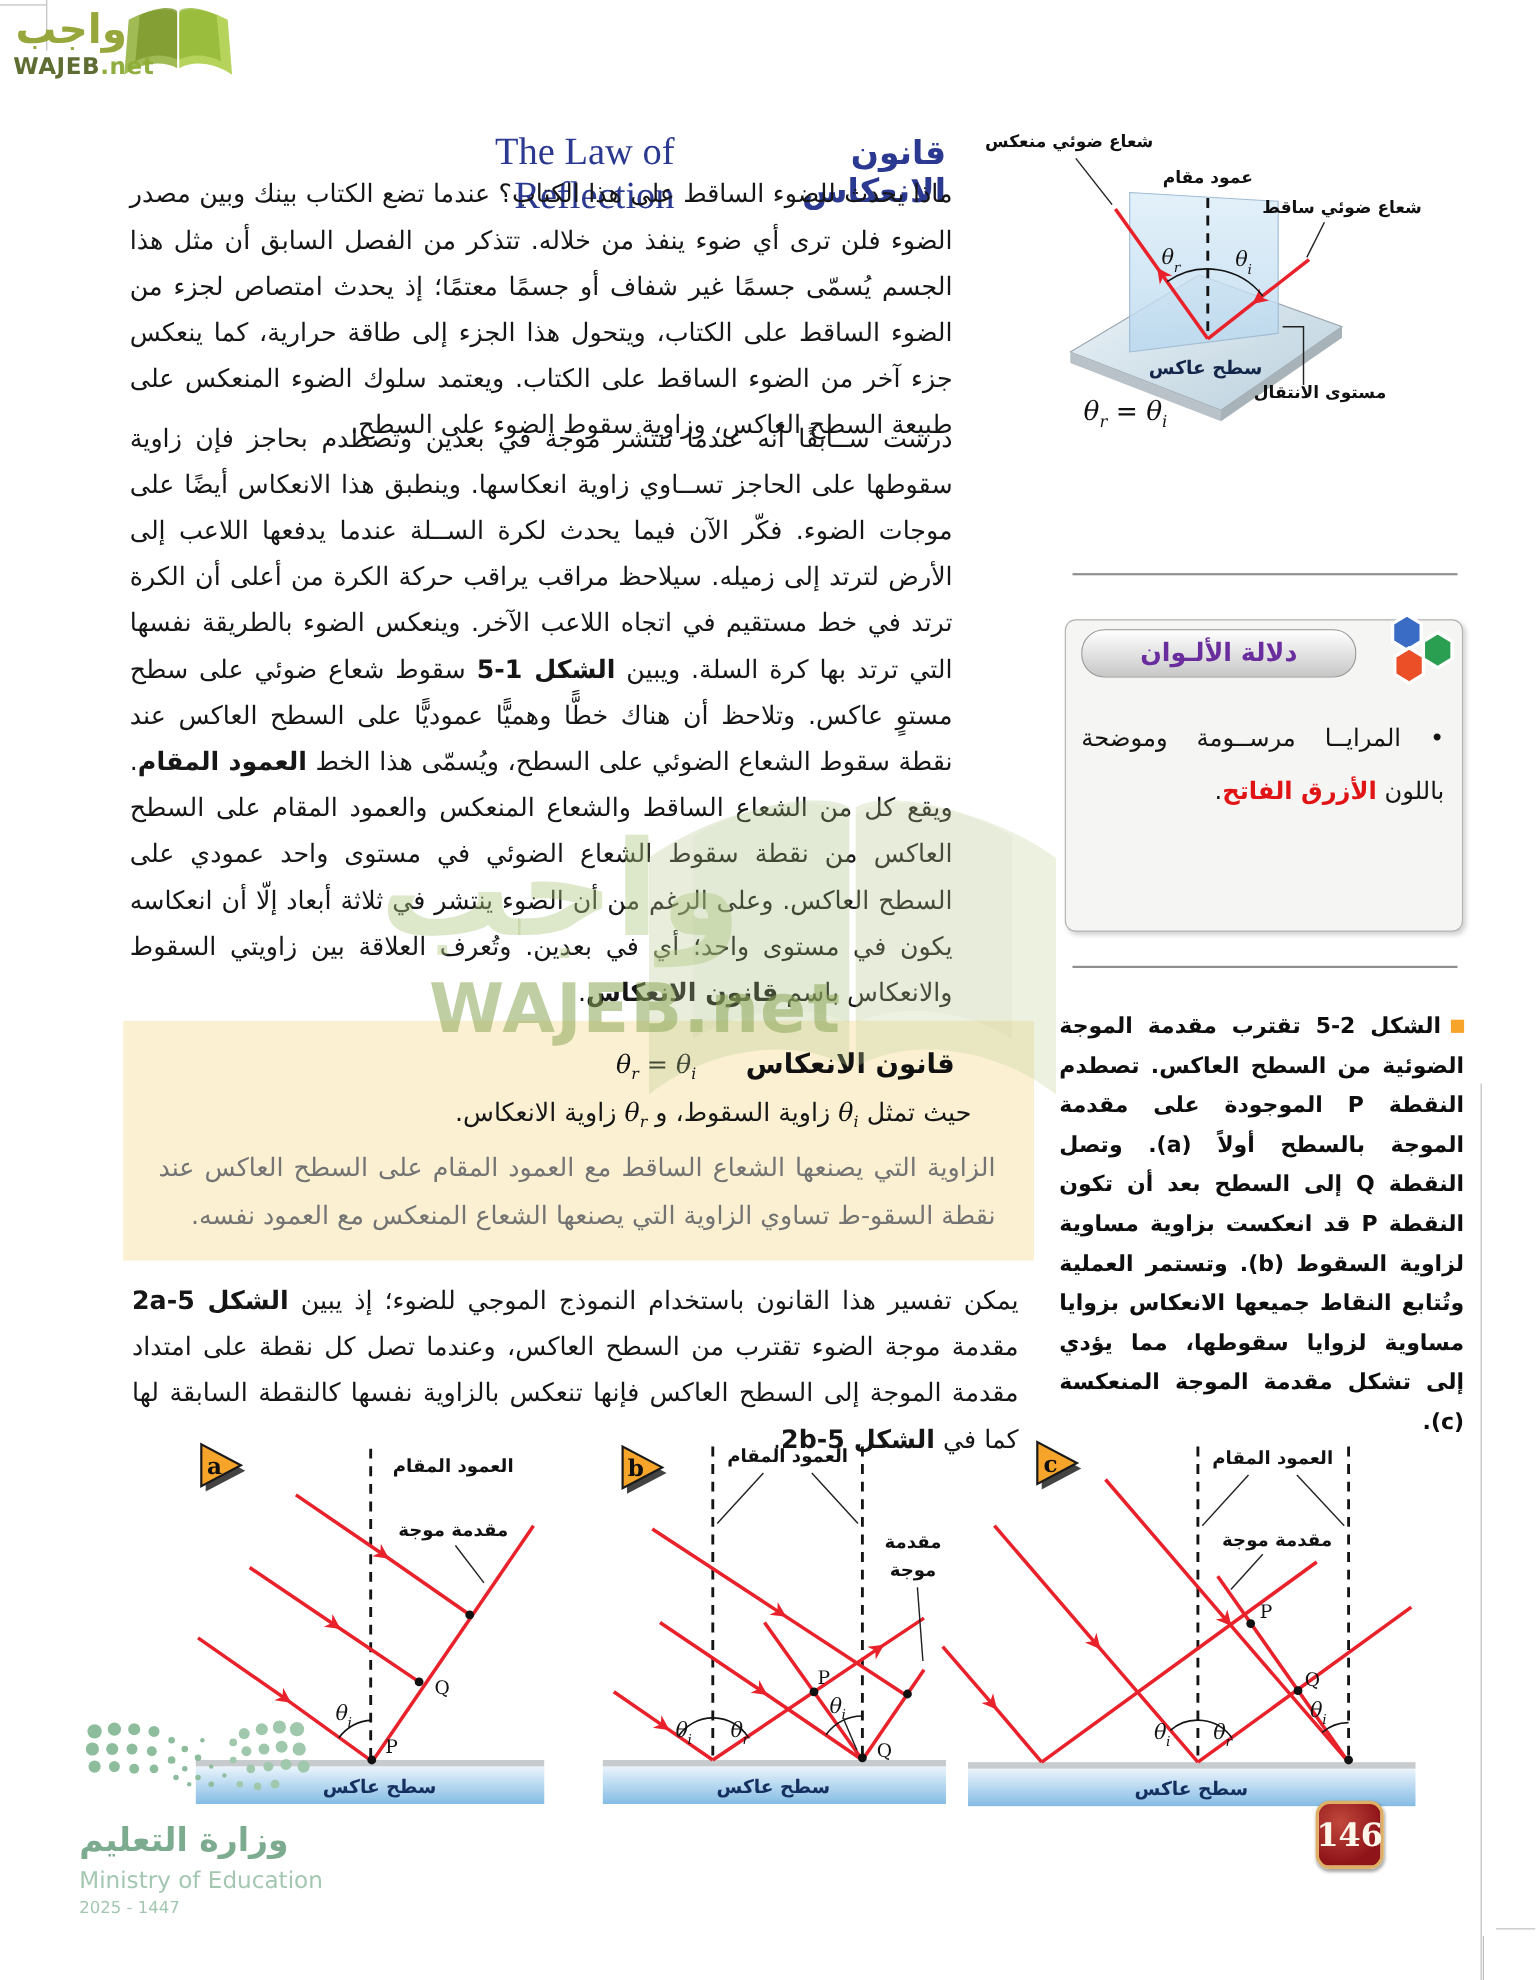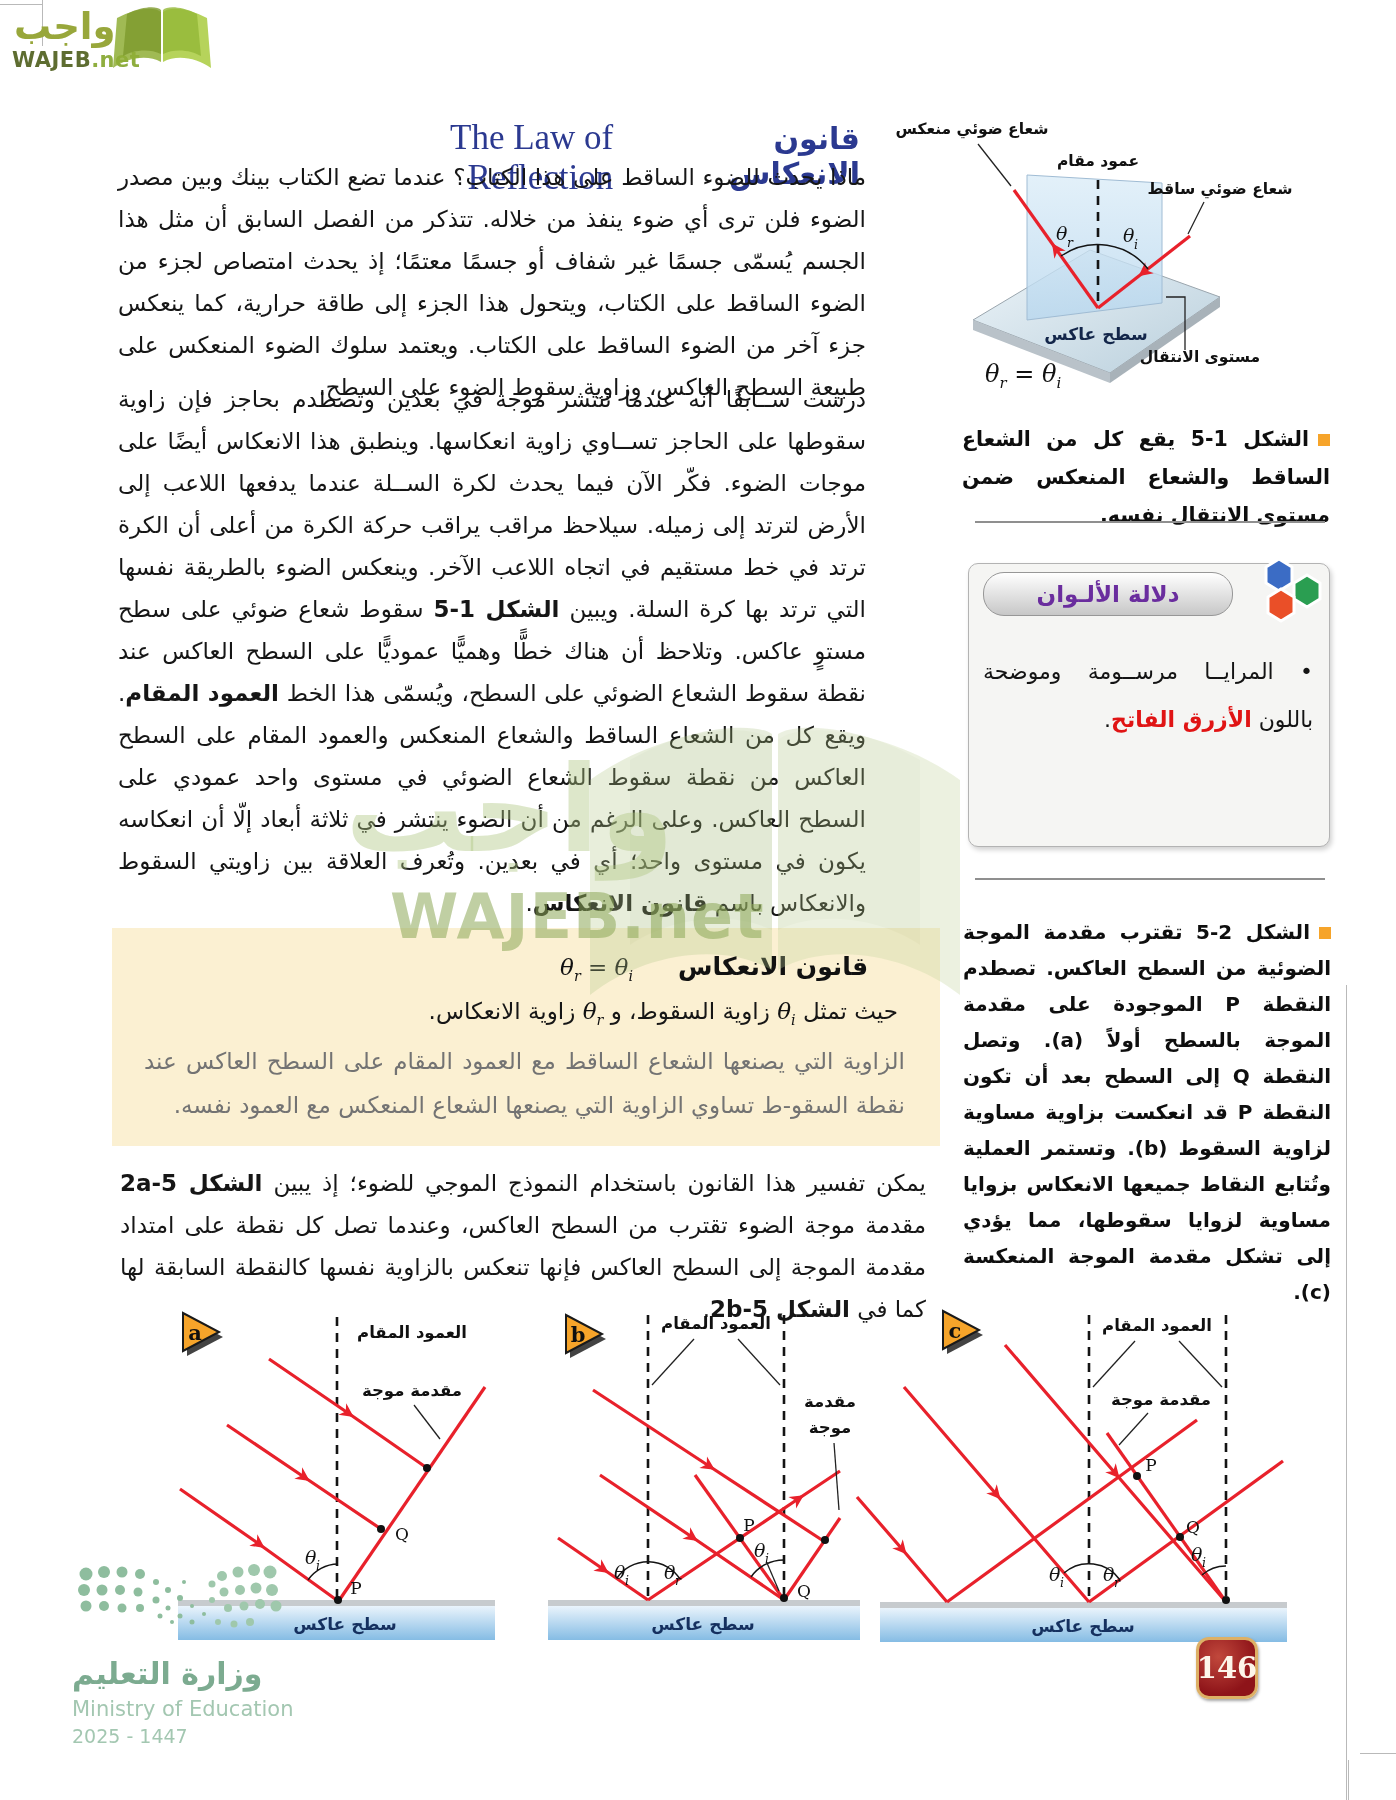--- a/index.html
+++ b/index.html
@@ -23,21 +23,21 @@
   
   .para { direction:rtl; text-align:justify; font-size:23px; line-height:42px; color:#161616; }
   .para .bold { font-weight:700; }
 
   
   .law-box { background:#fbf0d2; }
   .law-head-row { direction:rtl; display:flex; align-items:baseline; gap:45px; padding:24px 72px 0 0; }
   .law-heading { font-size:25px; font-weight:700; color:#111; }
   .formula { font-family:"DejaVu Serif",serif; font-style:italic; font-size:23px; color:#111; white-space:nowrap; }
   .formula sub { font-size:.62em; }
-  .law-where { direction:rtl; text-align:right; padding:14px 42px 0 0; font-size:23px; color:#161616; }
+  .law-where { direction:rtl; text-align:right; padding:14px 57px 0 0; font-size:23px; color:#161616; }
   .law-statement { direction:rtl; text-align:justify; padding:12px 35px 0 32px; font-size:23px; line-height:44px; color:#737373; }
 
   
   .sb-caption { direction:rtl; text-align:justify; font-weight:700; color:#0e0e0e; }
   .cap1 { font-size:20.5px; line-height:38px; }
   .cap2 { font-size:20px; line-height:36px; }
   .cap-bullet { display:inline-block; width:12px; height:12px; background:#f6a42a; margin-left:9px; }
   .rule { position:absolute; height:2px; background:#8f8f8f; }
 
   
@@ -66,21 +66,21 @@
   .surf-top { fill:#c7cbce; }
   .surf-text { font-family:"DejaVu Sans",sans-serif; font-weight:700; font-size:17px; fill:#15305f; }
   .badge-shadow { fill:#2f2f2f; opacity:.9; }
   .badge-tri { fill:#f6a42a; stroke:#1a1a1a; stroke-width:2; }
   .badge-letter { font-family:"DejaVu Serif",serif; font-weight:700; font-size:21px; fill:#101010; }
   .figlabel { font-family:"DejaVu Sans",sans-serif; font-weight:700; font-size:15.5px; fill:#111; }
 
   
   .ministry-ar { font-size:30px; font-weight:700; color:#7cab90; }
   .ministry-en { font-size:21px; color:#a3c7b1; }
-  .ministry-years { font-size:19px; color:#a3c7b1; }
+  .ministry-years { font-size:15px; color:#a3c7b1; }
   .page-badge { position:absolute; left:1196px; top:1637px; width:62px; height:62px; border-radius:13px;
                 background:radial-gradient(circle at 35% 30%, #c1483c, #8e1419 70%);
                 border:3px solid #ddb066; box-sizing:border-box;
                 display:flex; align-items:center; justify-content:center;
                 font-family:"DejaVu Serif",serif; font-weight:700; font-size:29px; color:#fdf6ea;
                 box-shadow:1px 2px 3px rgba(0,0,0,.35); }
 
   
   .wm { pointer-events:none; }
   .wm-ar { font-size:120px; font-weight:700; color:rgba(173,198,128,.42); }
@@ -185,23 +185,20 @@
     <line class="thin" x1="314" y1="102" x2="298" y2="134"></line>
     <text class="surf-text" x="206" y="240" text-anchor="middle" style="fill:#13264a;">سطح عاكس</text>
     <polyline class="thin" points="295,250 295,197 276,197"></polyline>
     <text class="figlabel" x="310" y="262" text-anchor="middle">مستوى الانتقال</text>
   </svg>
 
   <div class="abs formula" style="left:985px;top:360px;font-size:24px;">
     <span>θ</span><sub>r</sub>&nbsp;<span>=</span>&nbsp;<span>θ</span><sub>i</sub>
   </div>
 
-  <div class="abs sb-caption cap1" style="left:962px;top:420px;width:368px;">
-    <span class="cap-bullet"></span><span class="bold">الشكل 1-5</span><span> يقع كل من الشعاع الساقط والشعاع المنعكس ضمن مستوى الانتقال نفسه.</span>
-  </div>
 
   <div class="rule" style="left:975px;top:521px;width:350px;"></div>
 
   <div class="abs ck-box" style="left:968px;top:563px;width:360px;height:282px;">
     <div class="ck-pill">
       <span>دلالة الألـوان</span>
     </div>
     <svg class="abs" style="left:280px;top:-12px;" width="84" height="84" viewBox="0 0 84 84">
       <polygon points="43,15 43,31 30,39 17,31 17,15 30,7" fill="#3b6cc5" stroke="#ffffff" stroke-width="3"></polygon>
       <polygon points="71,31 71,47 58,55 45,47 45,31 58,23" fill="#2a9e51" stroke="#ffffff" stroke-width="3"></polygon>

